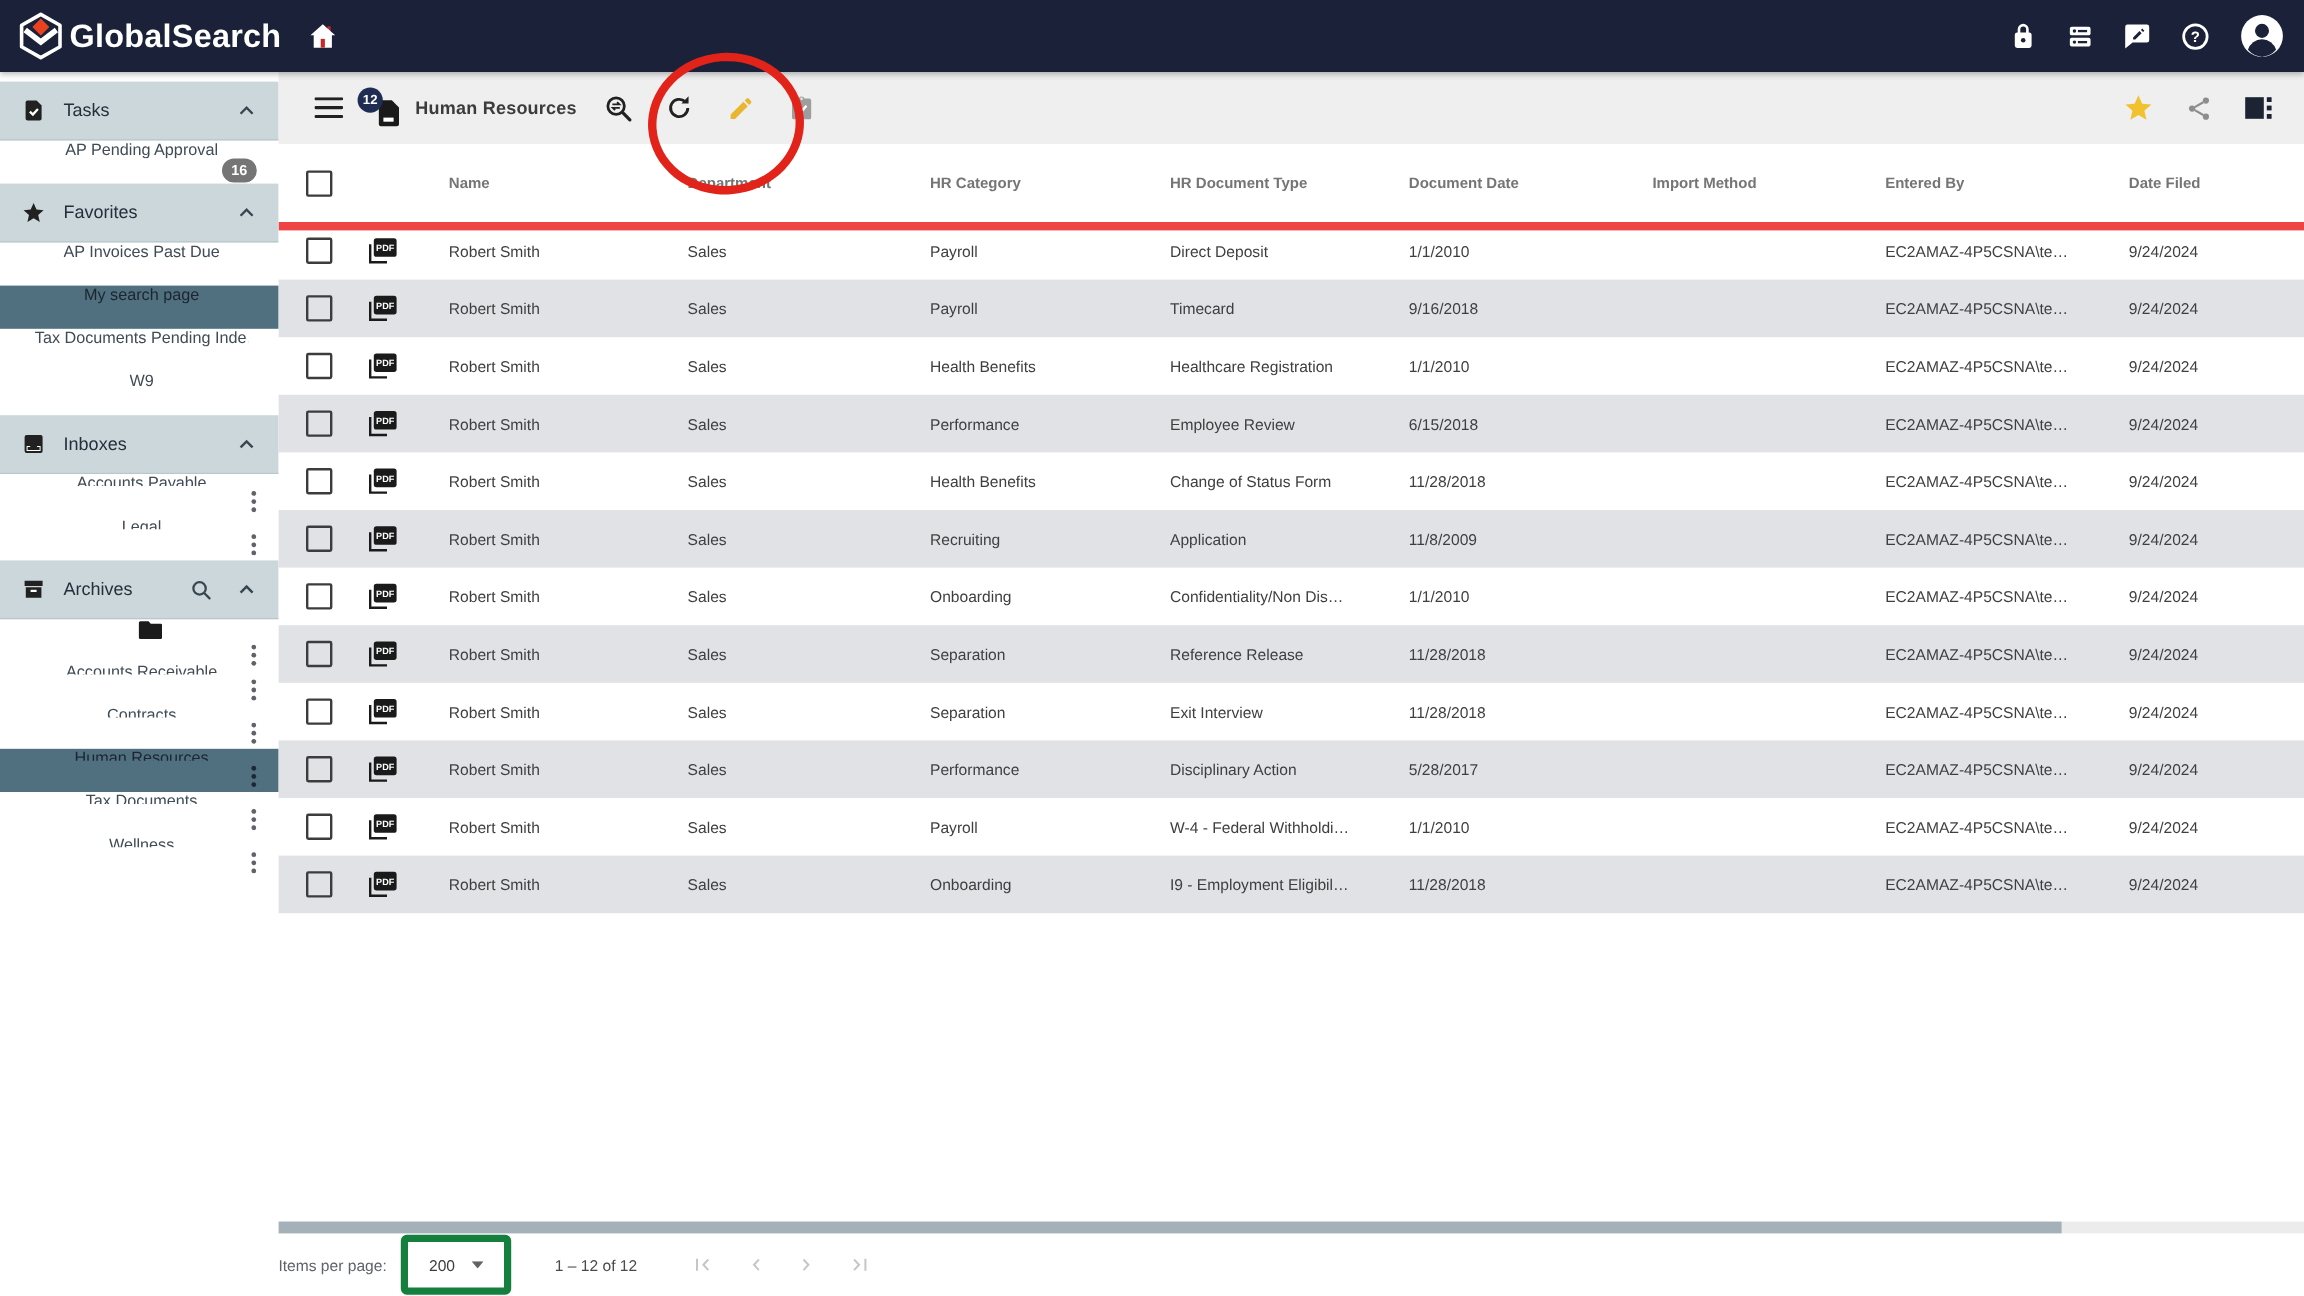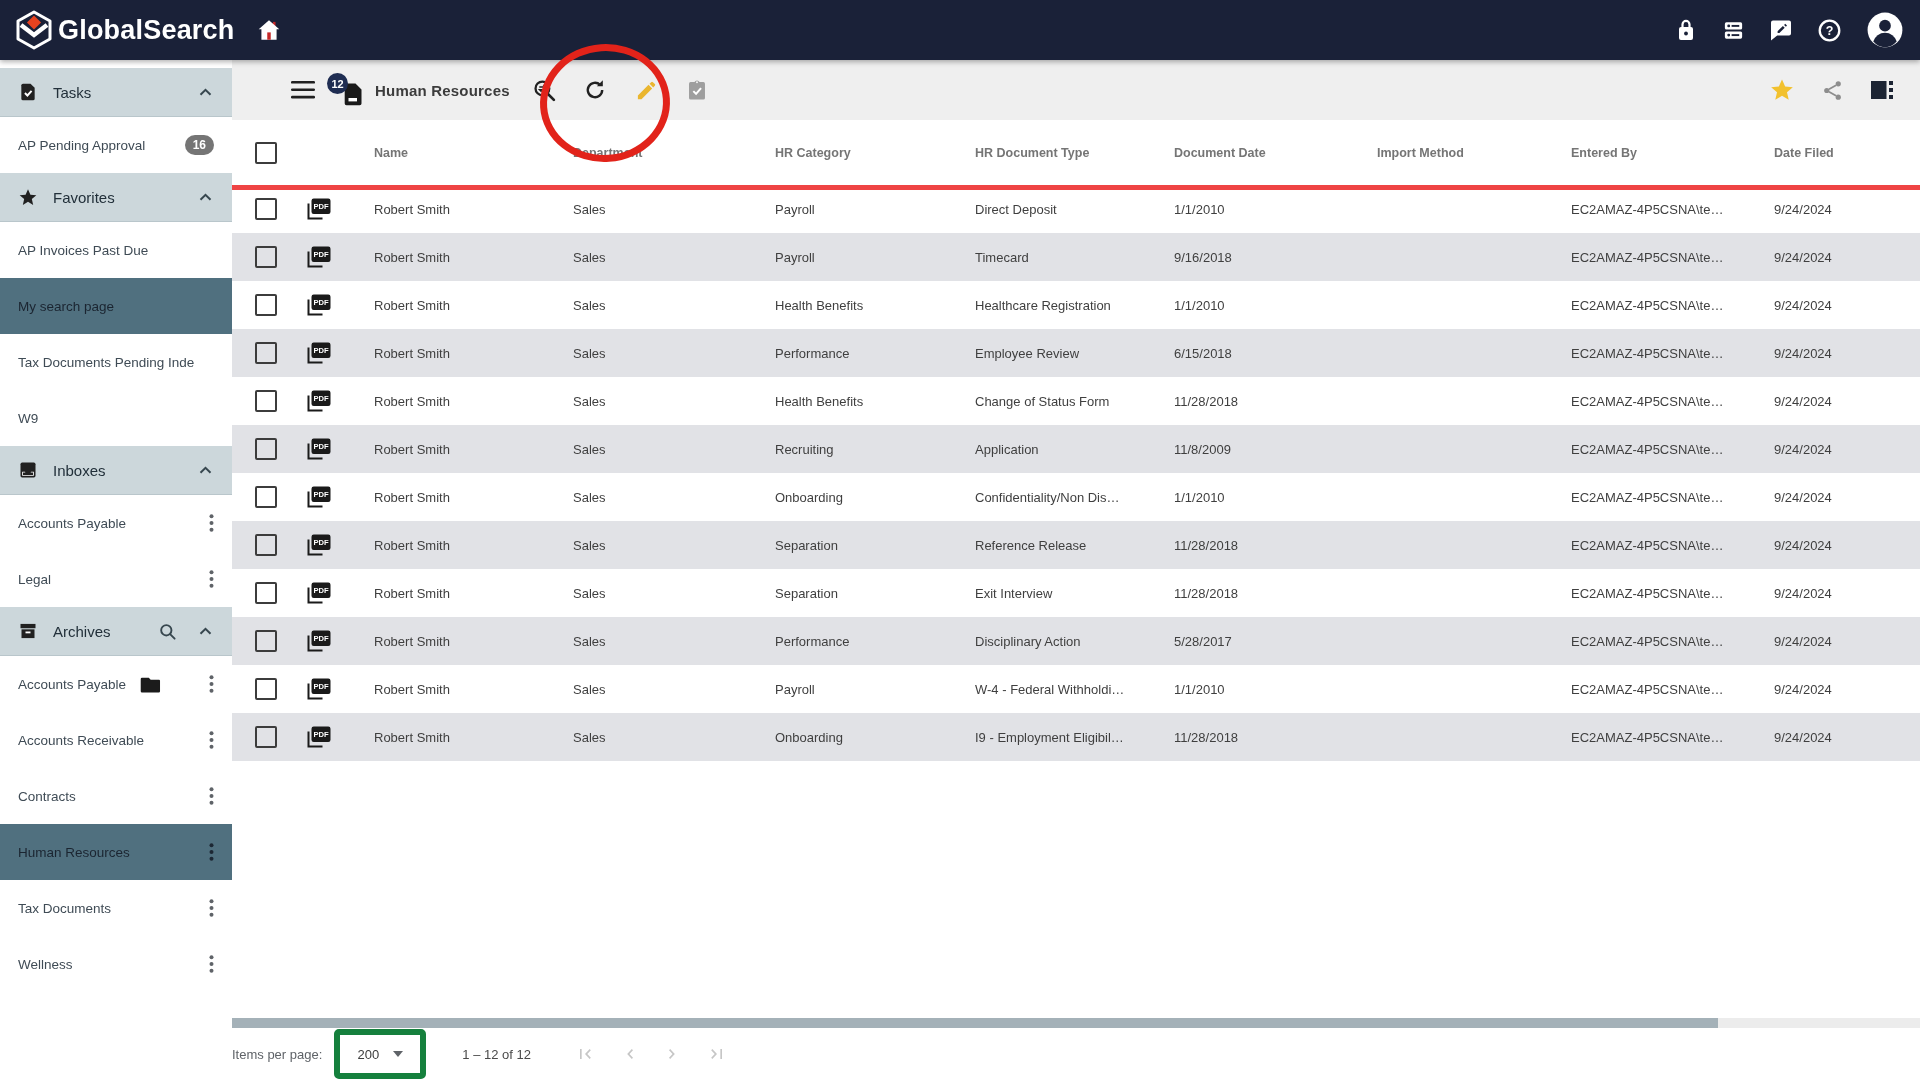--- a/index.html
+++ b/index.html
@@ -16,53 +16,53 @@
   .nav-ic{display:flex;align-items:center;justify-content:center;cursor:pointer;}
 
   
   .sidebar{position:absolute;top:60px;left:0;width:232px;bottom:0;background:#fff;padding-top:8px;z-index:2;}
   .sec-h{height:48px;background:#ccd7db;display:flex;align-items:center;
          padding:0 20px 0 18px;border-bottom:1px solid #b9c6cb;cursor:pointer;}
   .sec-h .s-ic{width:20px;display:flex;}
   .sec-h .lbl{margin-left:15px;font-size:15px;color:#22303a;}
   .sec-h .spacer{flex:1;}
   .sec-search{margin-right:22px;display:flex;cursor:pointer;}
-  .item{height:56px;display:flex;align-items:center;padding:0 14px 0 18px;
-        font-size:13.5px;color:#3f4b55;cursor:pointer;position:relative;}
+  .item{height:36px;display:flex;align-items:center;padding:0 14px 0 18px;
+        font-size:13.5px;color:#3f4b55;cursor:pointer;position:relative;flex-direction:column;}
   .item .i-lbl{white-space:nowrap;overflow:hidden;max-width:178px;}
   .item.selected{background:#50707f;color:#1b2531;}
   .badge-count{background:#757575;color:#fff;border-radius:10px;font-size:12px;font-weight:bold;
                padding:2px 8px;margin-left:auto;margin-right:4px;line-height:16px;}
   .kebab{margin-left:auto;display:flex;cursor:pointer;padding:4px;}
   .folder-ic{margin-left:14px;display:flex;}
 
   
   .main{position:absolute;top:60px;left:232px;right:0;bottom:0;background:#fff;}
   .toolbar{position:absolute;top:0;left:0;right:0;height:60px;background:#efefef;
-           display:flex;align-items:center;padding-left:29px;}
+           display:flex;align-items:center;}
   .tb-ic{display:flex;align-items:center;cursor:pointer;}
   .menu-ic{margin-left:30px;}
   .badge-doc{margin-left:12px;position:relative;width:36px;height:34px;}
   .badge-doc svg{position:absolute;right:0;bottom:0;}
   .count-badge{position:absolute;left:0;top:0;width:21px;height:21px;border-radius:50%;
                background:#1f2d52;color:#fff;font-size:11px;font-weight:bold;
                display:flex;align-items:center;justify-content:center;z-index:2;}
   .tb-title{margin-left:12px;font-size:15px;font-weight:700;color:#3c3c3c;letter-spacing:.2px;}
   .ml22{margin-left:22px;} .ml26{margin-left:26px;} .ml28{margin-left:28px;}
   .tb-right{margin-left:auto;display:flex;align-items:center;gap:26px;margin-right:26px;}
 
   
   .red-circle{position:absolute;left:540px;top:44px;width:116px;height:104px;
               border:7px solid #e2231a;border-radius:50%;z-index:40;transform:rotate(-4deg);pointer-events:none;}
 
   
   .grid{display:grid;grid-template-columns:73px 69px 199px 202px 200px 199px 203px 194px 203px 1fr;
         align-items:center;}
   .thead{position:absolute;top:60px;left:0;right:0;height:65px;background:#fff;
-         border-bottom:5px solid #ef4444;}
+         border-bottom:7px solid #ef4444;}
   .th{font-size:12.5px;font-weight:700;color:#757575;white-space:nowrap;cursor:pointer;}
   .cbwrap{padding-left:23px;}
   .cb{width:18px;height:18px;border:2px solid #3c3c3c;border-radius:2px;background:transparent;cursor:pointer;}
   .rows{position:absolute;top:125px;left:0;right:0;}
   .row{height:48px;cursor:pointer;}
   .row.stripe{background:#e1e2e6;}
   .cell{font-size:13px;color:#3f3f3f;white-space:nowrap;overflow:hidden;padding-right:12px;}
   .pdfwrap{display:flex;}
 
   

